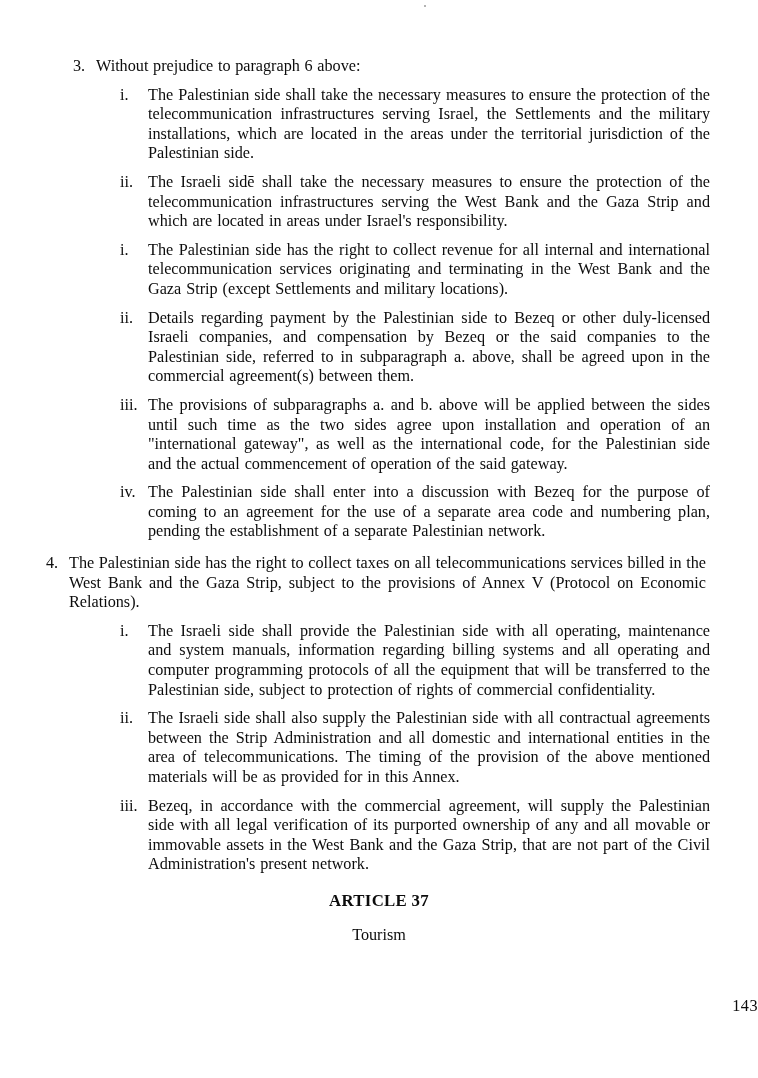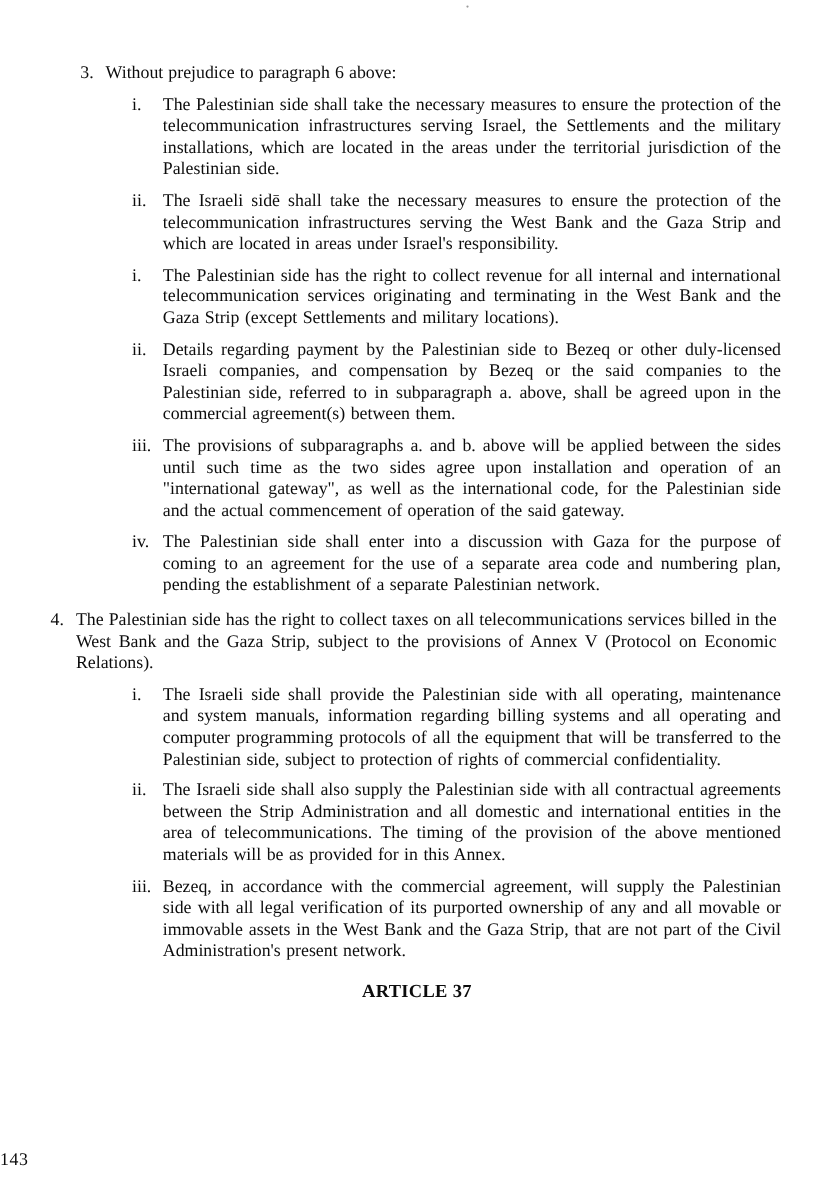--- a/index.html
+++ b/index.html
@@ -43,23 +43,22 @@
     margin-top: 16px;
     letter-spacing: 0.3px;
   }
   .article-subheading {
     text-align: center;
     margin-top: 15px;
   }
   .page-number {
     position: absolute;
     top: 997px; left: 0; right: 0;
-    text-align: left;
+    text-align: right;
     letter-spacing: 0.5px;
-    margin-top: 48px;
   }
 </style>
 </head>
 <body>
 
 <div class="page">
   <div class="speck"></div>
 
   <div class="content">
 
@@ -88,21 +87,21 @@
       <div class="itext">Details regarding payment by the Palestinian side to Bezeq or other duly-licensed Israeli companies, and compensation by Bezeq or the said companies to the Palestinian side, referred to in subparagraph a. above, shall be agreed upon in the commercial agreement(s) between them.</div>
     </div>
 
     <div class="sub">
       <span class="marker">iii.</span>
       <div class="itext">The provisions of subparagraphs a. and b. above will be applied between the sides until such time as the two sides agree upon installation and operation of an "international gateway", as well as the international code, for the Palestinian side and the actual commencement of operation of the said gateway.</div>
     </div>
 
     <div class="sub">
       <span class="marker">iv.</span>
-      <div class="itext">The Palestinian side shall enter into a discussion with Gaza for the purpose of coming to an agreement for the use of a separate area code and numbering plan, pending the establishment of a separate Palestinian network.</div>
+      <div class="itext">The Palestinian side shall enter into a discussion with Bezeq for the purpose of coming to an agreement for the use of a separate area code and numbering plan, pending the establishment of a separate Palestinian network.</div>
     </div>
 
     <div class="para para-4">
       <span class="pnum">4.</span>
       <div class="ptext">The Palestinian side has the right to collect taxes on all telecommunications services billed in the West Bank and the Gaza Strip, subject to the provisions of Annex V (Protocol on Economic Relations).</div>
     </div>
 
     <div class="sub">
       <span class="marker">i.</span>
       <div class="itext">The Israeli side shall provide the Palestinian side with all operating, maintenance and system manuals, information regarding billing systems and all operating and computer programming protocols of all the equipment that will be transferred to the Palestinian side, subject to protection of rights of commercial confidentiality.</div>
@@ -112,17 +111,18 @@
       <span class="marker">ii.</span>
       <div class="itext">The Israeli side shall also supply the Palestinian side with all contractual agreements between the Strip Administration and all domestic and international entities in the area of telecommunications. The timing of the provision of the above mentioned materials will be as provided for in this Annex.</div>
     </div>
 
     <div class="sub">
       <span class="marker">iii.</span>
       <div class="itext">Bezeq, in accordance with the commercial agreement, will supply the Palestinian side with all legal verification of its purported ownership of any and all movable or immovable assets in the West Bank and the Gaza Strip, that are not part of the Civil Administration's present network.</div>
     </div>
 
     <div class="article-heading">ARTICLE 37</div>
+    <div class="article-subheading">Tourism</div>
 
   </div>
 
   <div class="page-number">143</div>
 </div>
 
 </body></html>

